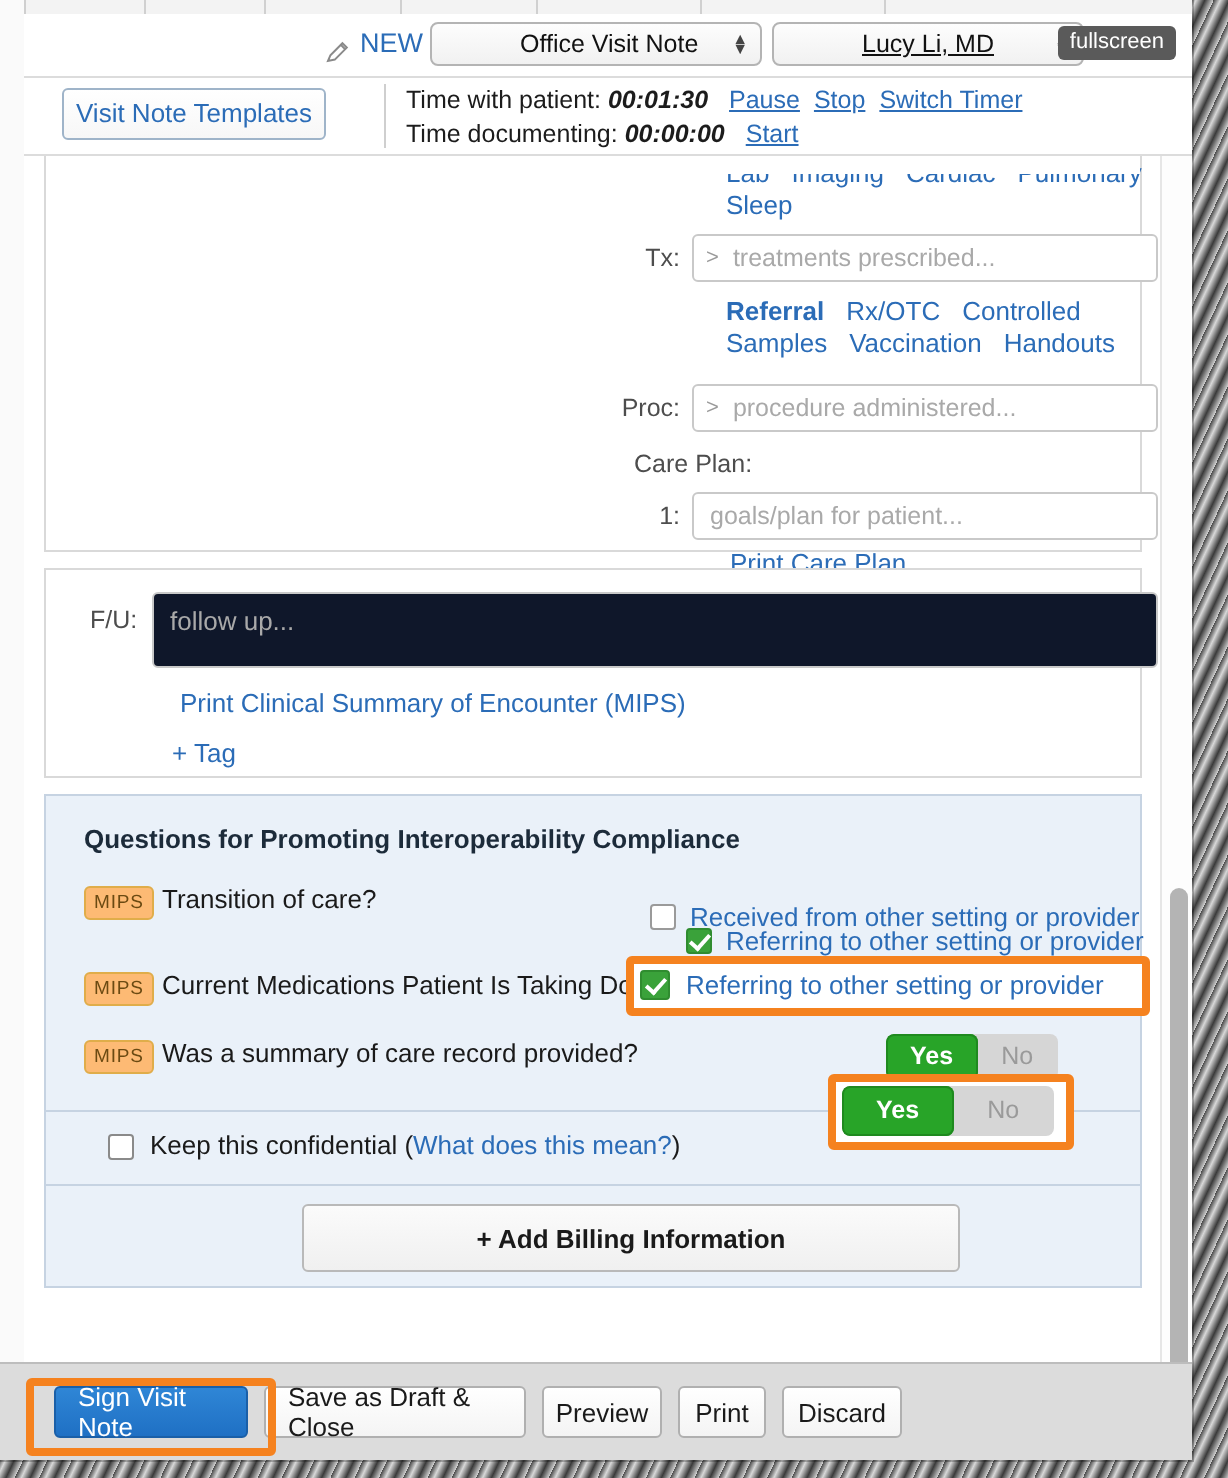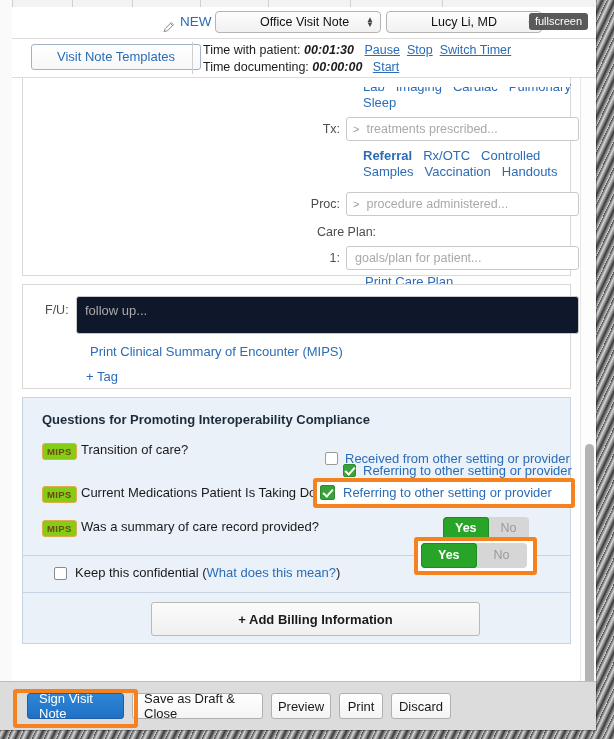--- a/index.html
+++ b/index.html
@@ -59,34 +59,34 @@
     font-size:12.5px;color:#111;
     display:flex;align-items:center;
     box-sizing:border-box;
   }
   .selbox span{padding-left:8px;white-space:nowrap;overflow:hidden;margin-left:36px;}
   .selbox .arrows{
     position:absolute;right:6px;top:50%;transform:translateY(-50%);
     display:flex;flex-direction:column;line-height:5px;font-size:8px;color:#444;
   }
   #sel-note{left:203px;width:166px;}
-  #sel-prov{left:374px;width:156px;}
+  #sel-prov{left:374px;width:156px;text-decoration:underline;}
   .fullscreen{
     position:absolute;right:8px;top:6px;
     background:#5a5a5a;color:#fff;font-size:11px;
     padding:2px 6px 3px;border-radius:3px;
   }
 
   
   .tbar{position:relative;height:38px;background:#fff;border-bottom:1px solid #dcdcdc;}
   .tmplbtn{
     position:absolute;left:19px;top:5px;
     background:linear-gradient(#ffffff,#f7f7f7);
     border:1px solid #9fb4c9;border-radius:3px;
-    color:#2b6cb7;font-size:13px;padding:4px 25px 5px;
+    color:#2b6cb7;font-size:13px;padding:4px 6px 5px;
   }
   .vsep{position:absolute;left:180px;top:3px;width:1px;height:32px;background:#cfcfcf;}
   .timer{position:absolute;left:191px;font-size:12.5px;color:#1c1c1c;white-space:nowrap;}
   .timer.r1{top:4px;}
   .timer.r2{top:21px;}
   .timer b{font-weight:bold;font-style:italic;}
   .timer a{color:#2b6cb7;text-decoration:underline;margin-left:7px;}
 
   
   .scroller{
@@ -138,22 +138,22 @@
 
   
   .mipspanel{
     position:relative;margin:8px 10px 0;border:1px solid #c6d3e2;
     background:#eaf1f9;box-sizing:border-box;
   }
   .mipstitle{font-size:13px;font-weight:bold;color:#1c2b3a;padding:14px 0 0 19px;}
   .qrow{position:relative;height:33px;}
   .mipsbadge{
     position:absolute;left:19px;top:6px;
-    background:#84cc16;border:1px solid #e0ad4a;border-radius:3px;
-    color:#6b4a12;font-size:9.5px;font-weight:bold;letter-spacing:.4px;
+    background:#fdba74;border:1px solid #e0ad4a;border-radius:3px;
+    color:#6b4a12;font-size:9.5px;font-weight:normal;letter-spacing:.4px;
     padding:2px 4px 2px;
   }
   .qtext{position:absolute;left:58px;top:5px;font-size:13px;color:#1a1a1a;white-space:nowrap;}
 
   .cbrow{position:absolute;display:flex;align-items:center;font-size:13px;color:#2b6cb7;white-space:nowrap;}
   .cbox{
     width:13px;height:13px;border:1px solid #9a9a9a;border-radius:2px;
     background:#fff;margin-right:7px;box-sizing:border-box;flex:0 0 auto;
   }
   .cbox.on{background:#3aa23a;border-color:#2f8c2f;position:relative;}

